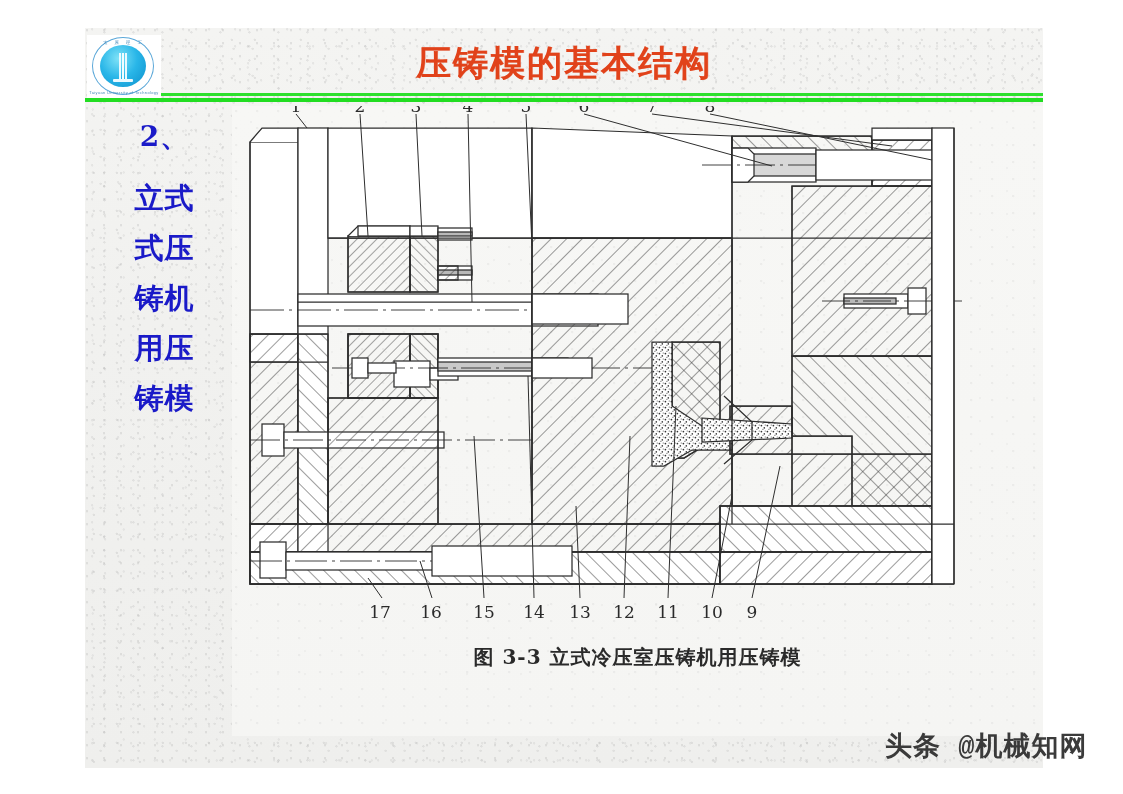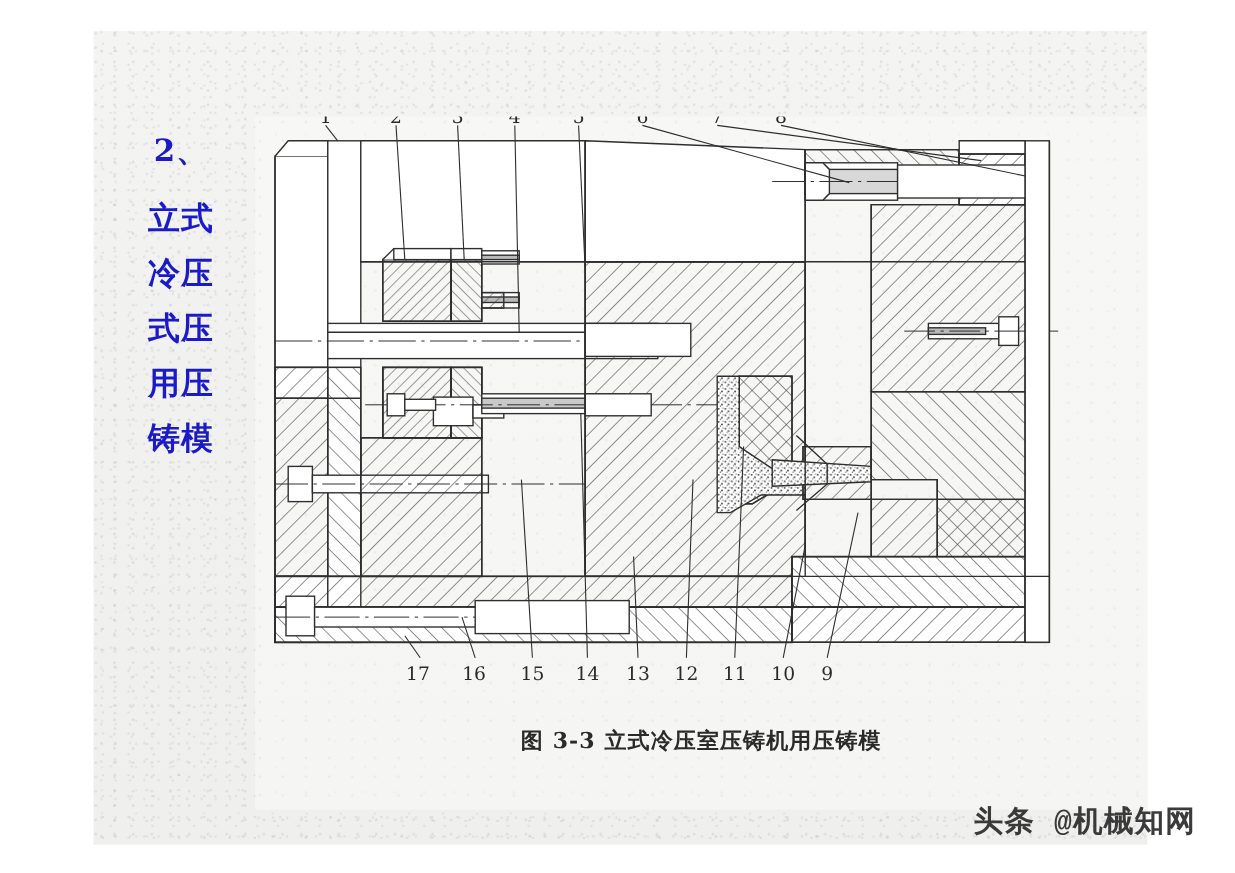--- a/index.html
+++ b/index.html
@@ -161,21 +161,21 @@
       linear-gradient(180deg, #f7f7f5 0%, #f5f5f3 100%);
     background-size: 21px 17px, 27px 23px, 100% 100%;
   }
 
   #svg-figure { position: absolute; left: 0; top: 0; }
 
   
   #caption {
     position: absolute;
     left: 0;
-    top: 552px;
+    top: 536px;
     width: 811px;
     text-align: center;
     color: #2a2a2a;
     font-family: "DejaVu Serif", "Liberation Serif", serif;
   }
   #caption .cap-title {
     font-size: 20px;
     font-weight: bold;
     letter-spacing: 1px;
     line-height: 30px;
@@ -199,27 +199,42 @@
     letter-spacing: 1px;
     opacity: 0.92;
     white-space: nowrap;
   }
 </style>
 </head>
 <body>
 
 <div id="slide">
 
+  <div id="header">
+
+    <div id="logo">
+      <div class="ring"></div>
+      <div class="disc"></div>
+      <div class="tower"></div>
+      <div class="arc-top">太 原 理 工</div>
+      <div class="arc-bot">Taiyuan University of Technology</div>
+    </div>
+
+    <div id="title-text">压铸模的基本结构</div>
+
+    <div class="green-rule-short"></div>
+    <div class="green-rule-long"></div>
+  </div>
 
   <div id="sidebar">
     <div class="heading">2、</div>
     <div class="body-lines">
       <div>立式</div>
-      <div>冷压</div>
       <div>式压</div>
+      <div>铸机</div>
       <div>用压</div>
       <div>铸模</div>
     </div>
   </div>
 
   <div id="figure-panel">
 
     <svg id="svg-figure" width="811" height="545" viewBox="0 0 811 545">
       <defs>
         <pattern id="h45" width="11" height="11" patternUnits="userSpaceOnUse" patternTransform="rotate(45)">

